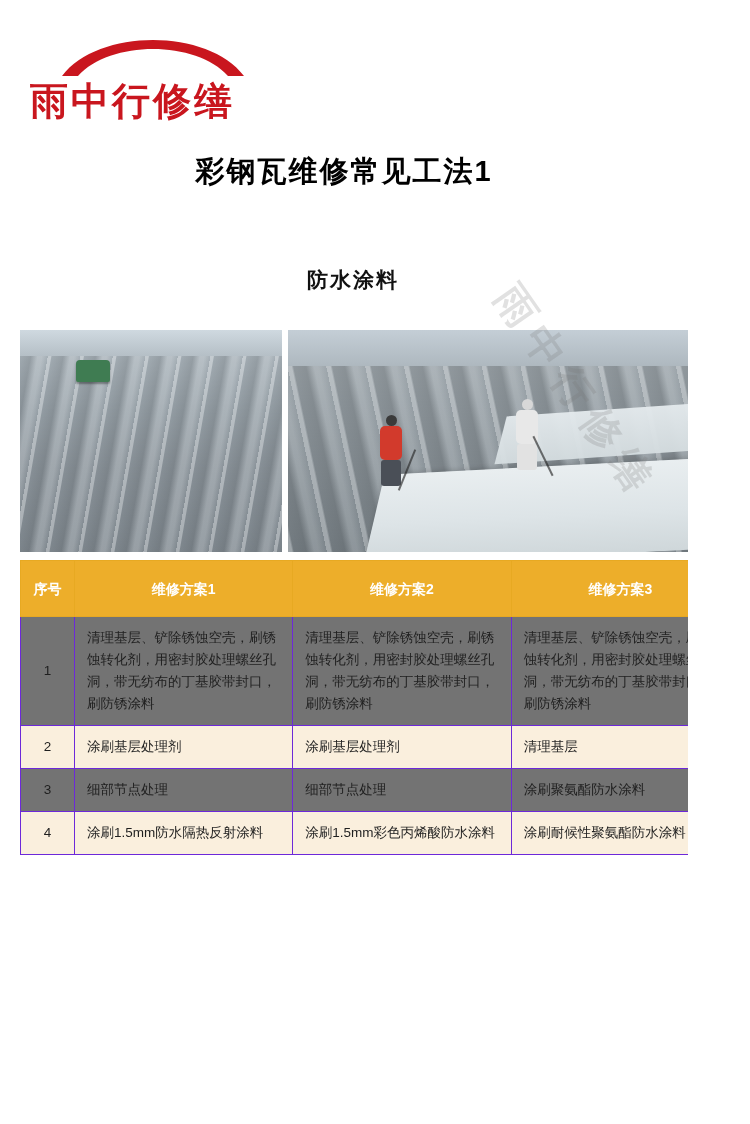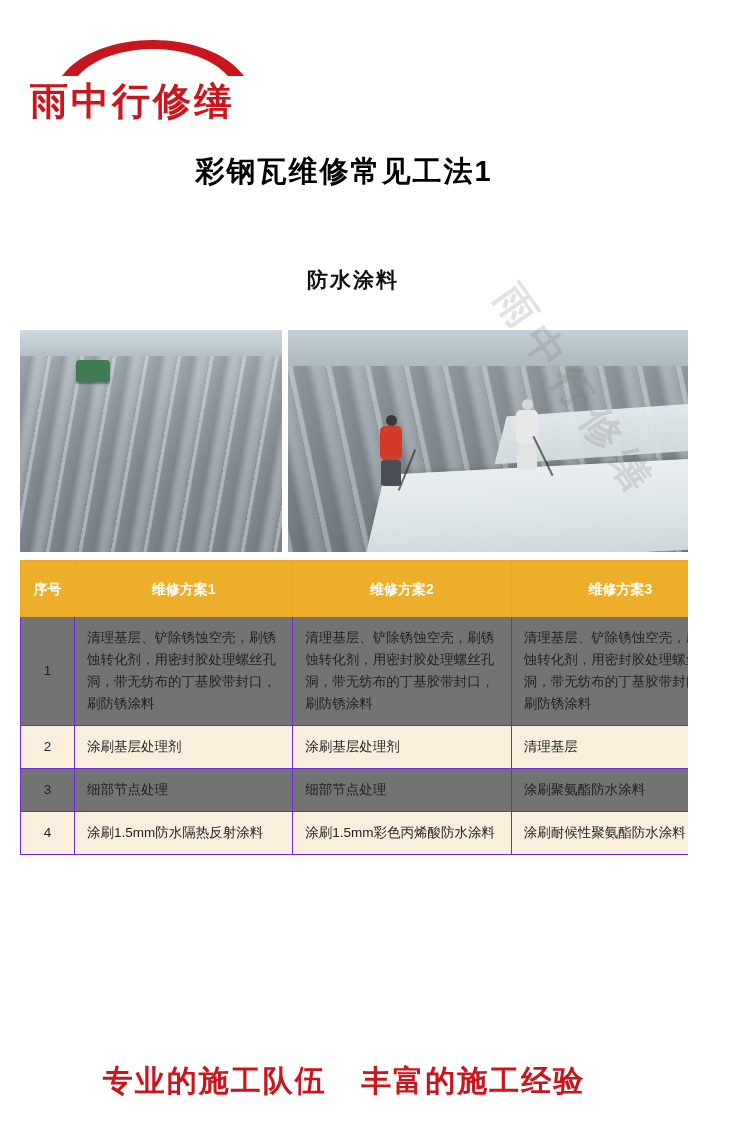--- a/index.html
+++ b/index.html
@@ -325,18 +325,14 @@
         <tr class="even">
           <td class="col-no">4</td>
           <td class="cell">涂刷1.5mm防水隔热反射涂料</td>
           <td class="cell">涂刷1.5mm彩色丙烯酸防水涂料</td>
           <td class="cell">涂刷耐候性聚氨酯防水涂料</td>
         </tr>
       </tbody>
     </table>
   </div>
 
-  <div class="footer">
-    <span>专业的施工队伍</span>
-    <span>丰富的施工经验</span>
-  </div>
 
 </div>
 
 </body></html>

